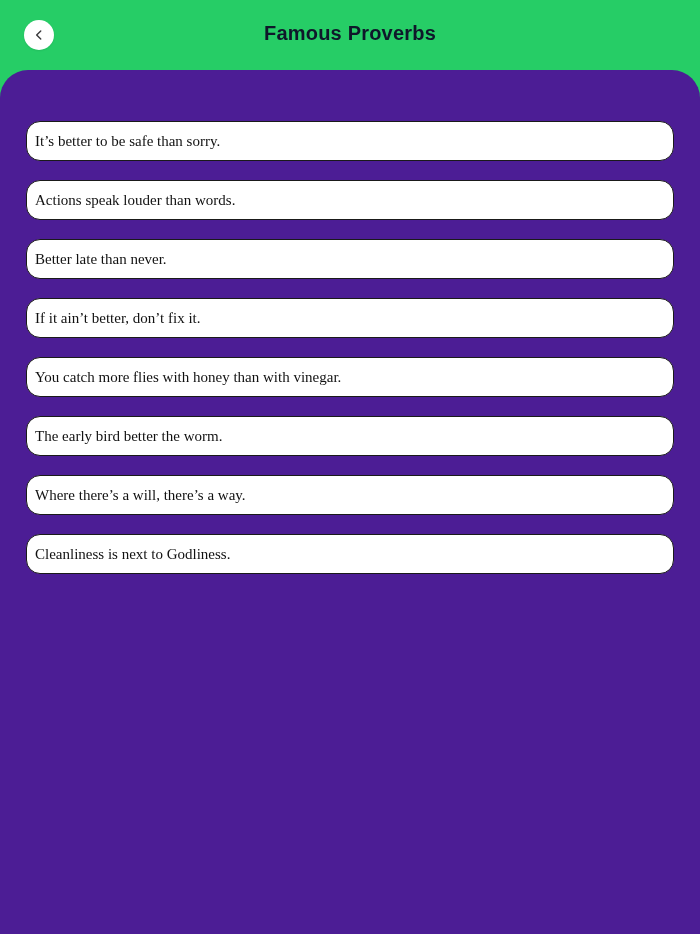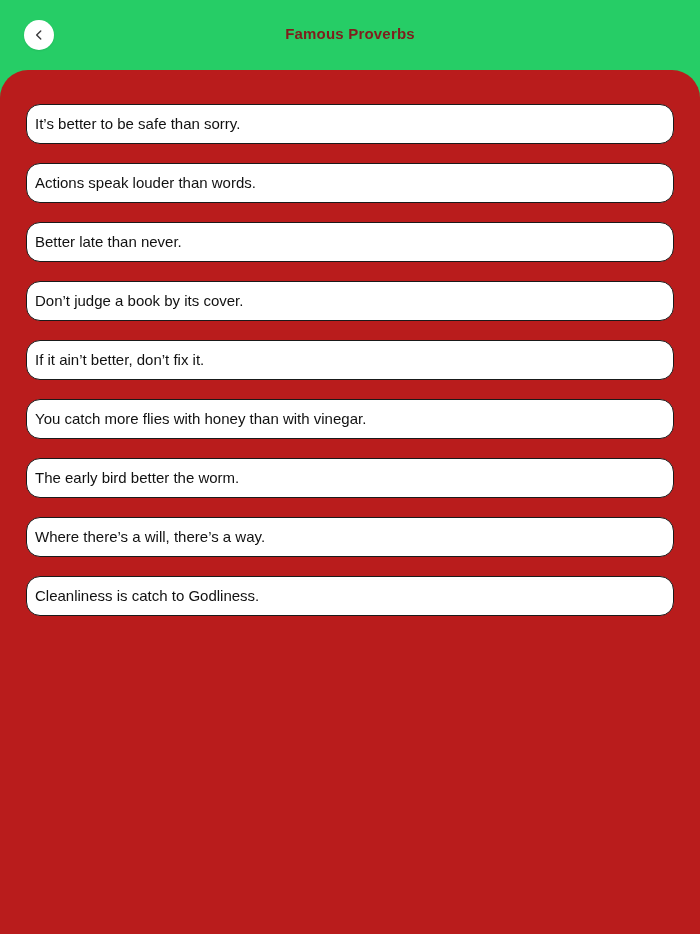--- a/index.html
+++ b/index.html
@@ -12,22 +12,22 @@
     overflow: hidden;
   }
   .header {
     position: relative;
     height: 70px;
     display: flex;
     align-items: center;
     justify-content: center;
   }
   .page-title {
-    color: #7f1d1d;
-    font-size: 15px;
+    color: #0f172a;
+    font-size: 20px;
     font-weight: 600;
     padding-bottom: 4px;
     letter-spacing: 0.2px;
     text-align: center;
   }
   .back-btn {
     position: absolute;
     left: 24px;
     top: 20px;
     width: 30px;
@@ -37,24 +37,25 @@
     border: none;
     padding: 0;
     display: flex;
     align-items: center;
     justify-content: center;
     cursor: pointer;
     box-shadow: 0 1px 2px rgba(0,0,0,0.08);
   }
   .back-btn svg { display: block; }
   .content {
-    background: #b91c1c;
+    background: #4c1d95;
     border-radius: 28px 28px 0 0;
     min-height: 864px;
-    padding-top: 34px;
+    padding-top: 51px;
+    font-family: Liberation Serif, serif;
   }
   .proverb-list { display: block; }
   .card {
     height: 40px;
     margin: 0 26px 19px 26px;
     background: #FFFFFF;
     border: 1.5px solid #1A1A1A;
     border-radius: 14px;
     display: flex;
     align-items: center;
@@ -90,37 +91,34 @@
   </div>
 
   <div class="card">
     <span class="card-text">Actions speak louder than words.</span>
   </div>
 
   <div class="card">
     <span class="card-text">Better late than never.</span>
   </div>
 
-  <div class="card">
-    <span class="card-text">Don’t judge a book by its cover.</span>
-  </div>
 
   <div class="card">
     <span class="card-text">If it ain’t better, don’t fix it.</span>
   </div>
 
   <div class="card">
     <span class="card-text">You catch more flies with honey than with vinegar.</span>
   </div>
 
   <div class="card">
     <span class="card-text">The early bird better the worm.</span>
   </div>
 
   <div class="card">
     <span class="card-text">Where there’s a will, there’s a way.</span>
   </div>
 
   <div class="card">
-    <span class="card-text">Cleanliness is catch to Godliness.</span>
+    <span class="card-text">Cleanliness is next to Godliness.</span>
   </div>
 </div>
 </main>
 
 </body></html>

